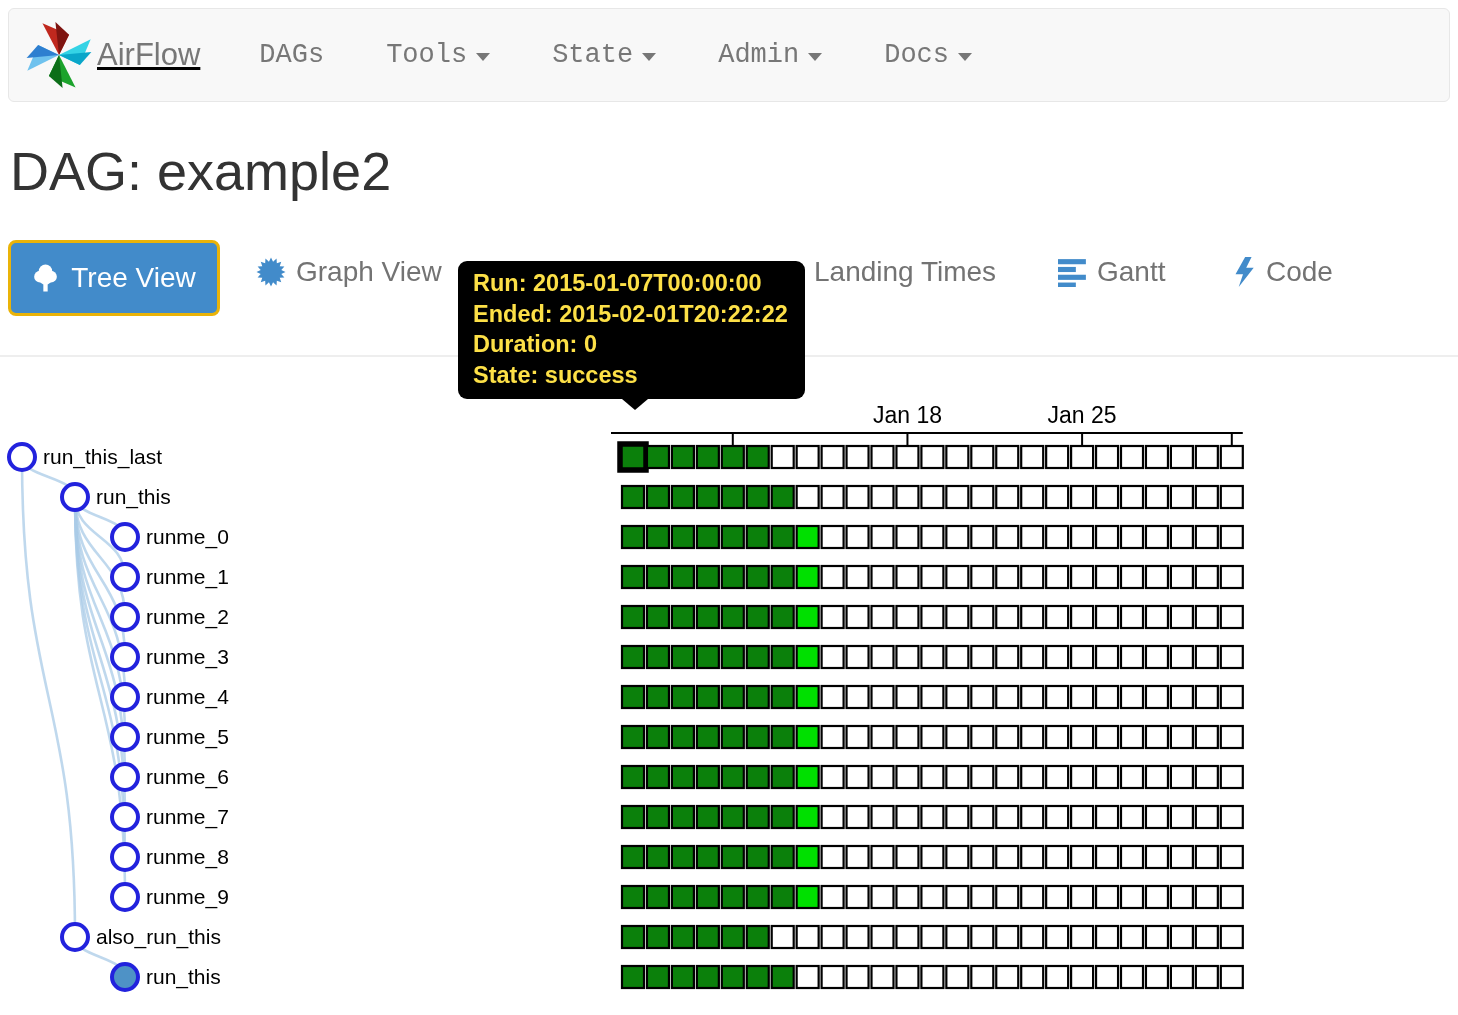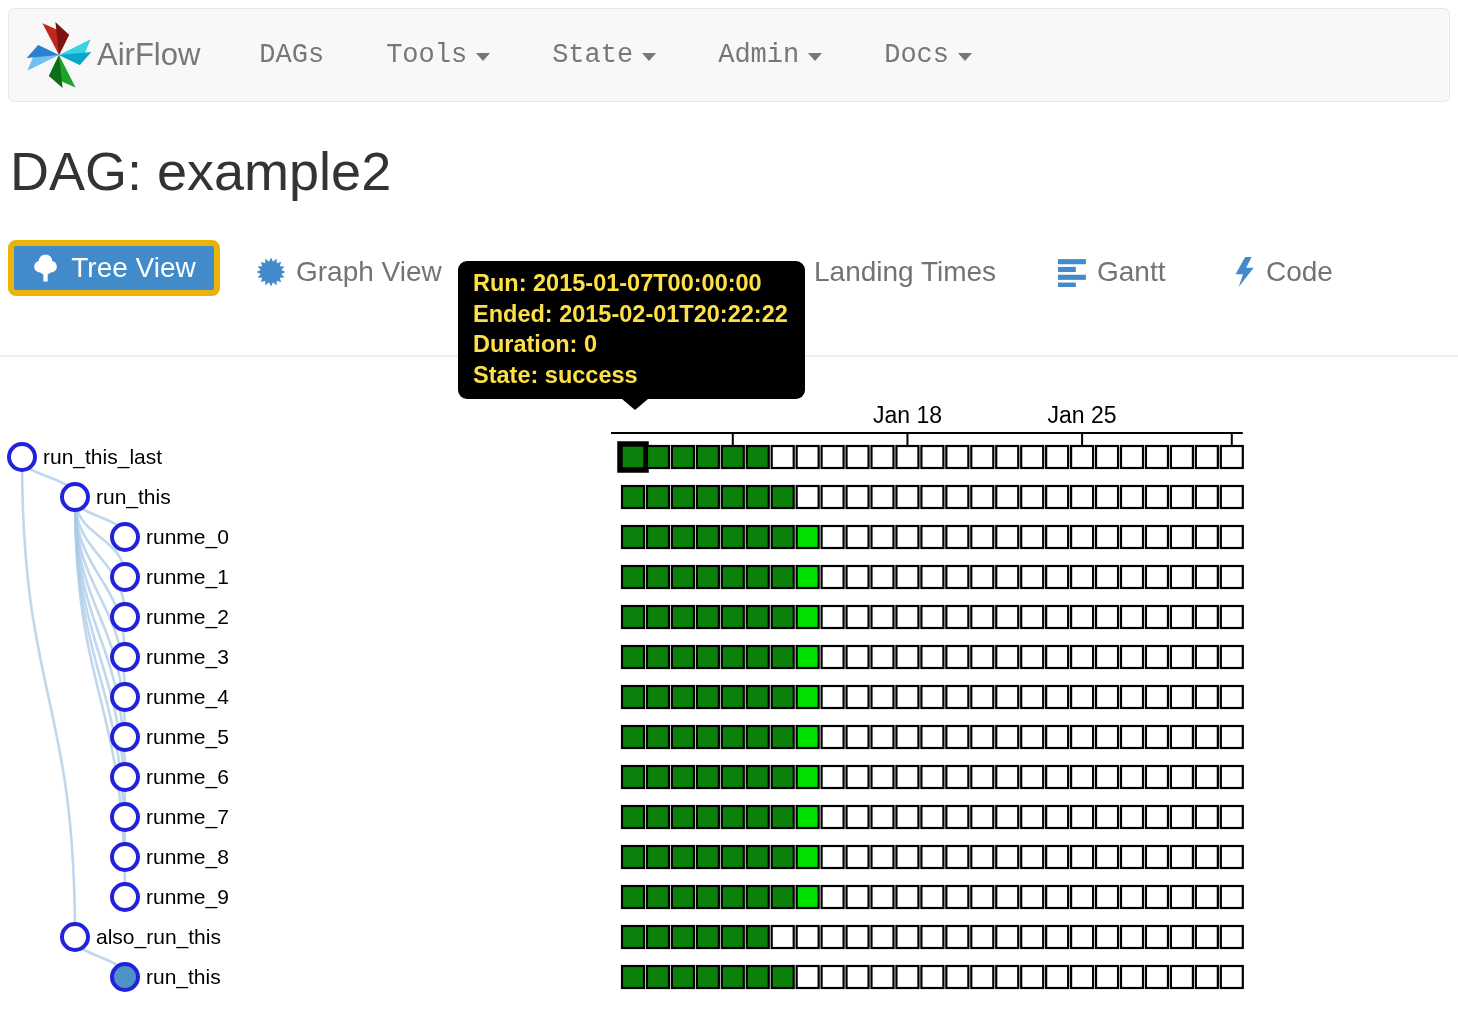--- a/index.html
+++ b/index.html
@@ -4,33 +4,33 @@
 <style>
   * { box-sizing: border-box; margin: 0; padding: 0; }
   html,body { background:#fff; }
   body { font-family:"Liberation Sans","DejaVu Sans",sans-serif; }
   #page { position:relative; width:1458px; height:1015px; overflow:hidden; background:#fff; }
 
   
   .navbar { position:absolute; left:8px; right:8px; top:8px; height:94px;
     background:#f8f8f8; border:1px solid #e7e7e7; border-radius:6px;
     display:flex; align-items:center; padding:0 14px; }
-  .brand { display:flex; align-items:center; gap:2px; margin-right:28px; }
+  .brand { display:flex; align-items:center; gap:2px; margin-right:28px;text-decoration:underline; }
   .brand-logo { width:72px; height:76px; }
   .brand-name { font-size:31px; color:#777; }
   .nav-items { display:flex; list-style:none; align-items:flex-start;font-family:Liberation Mono, monospace; }
   .nav-item { font-size:27px; color:#777; padding:0 31px; cursor:pointer; display:flex; align-items:center; gap:9px; }
   .caret { width:0; height:0; border-left:7px solid transparent; border-right:7px solid transparent; border-top:8px solid #777; margin-top:3px; }
 
   
   .page-title { position:absolute; left:10px; top:140px; font-size:54px; font-weight:500; color:#333; letter-spacing:0; }
 
   
-  .tab-btn { position:absolute; left:8px; top:240px; height:56px; min-width:212px;
-    background:#428bca; border:6px solid #eab308; border-radius:8px; color:#fff;
+  .tab-btn { position:absolute; left:8px; top:240px; height:76px; min-width:212px;
+    background:#428bca; border:3px solid #eab308; border-radius:8px; color:#fff;
     font-size:28px; display:flex; align-items:center; justify-content:center; gap:12px; cursor:pointer;
     font-family:inherit; }
   .tab-link { position:absolute; top:256px; display:inline-flex; align-items:center; gap:10px;
     color:#737373; font-size:28px; text-decoration:none; cursor:pointer; }
   .tab-link svg { display:block; }
   #tab-graph   { left:256px; }
   #tab-landing { left:814px; }
   #tab-gantt   { left:1058px; }
   #tab-code    { left:1230px; }
 

